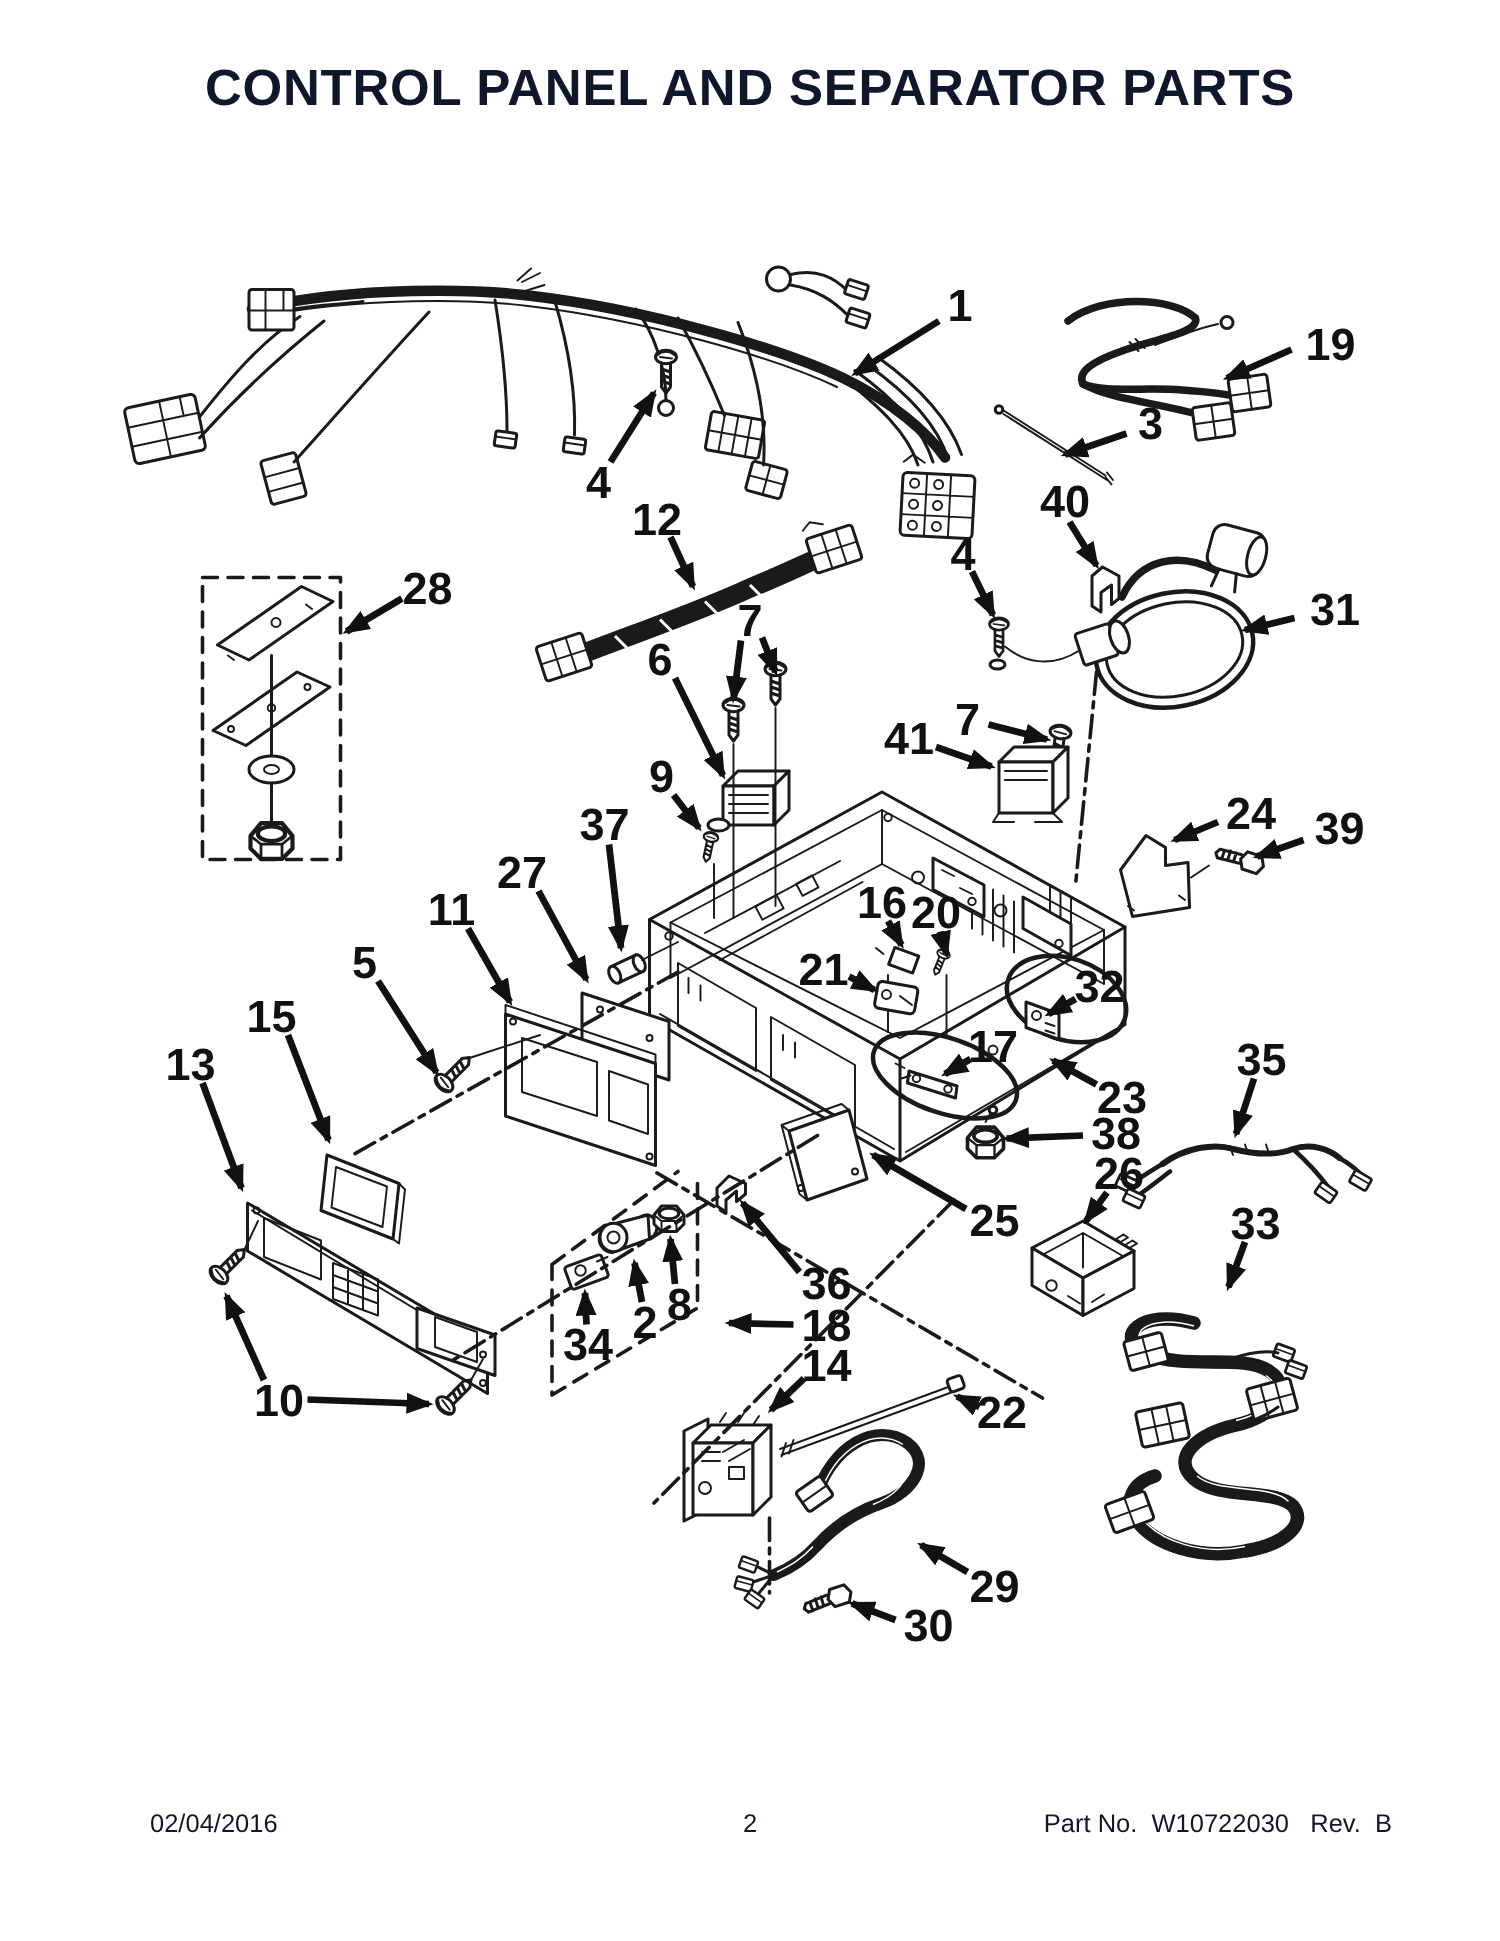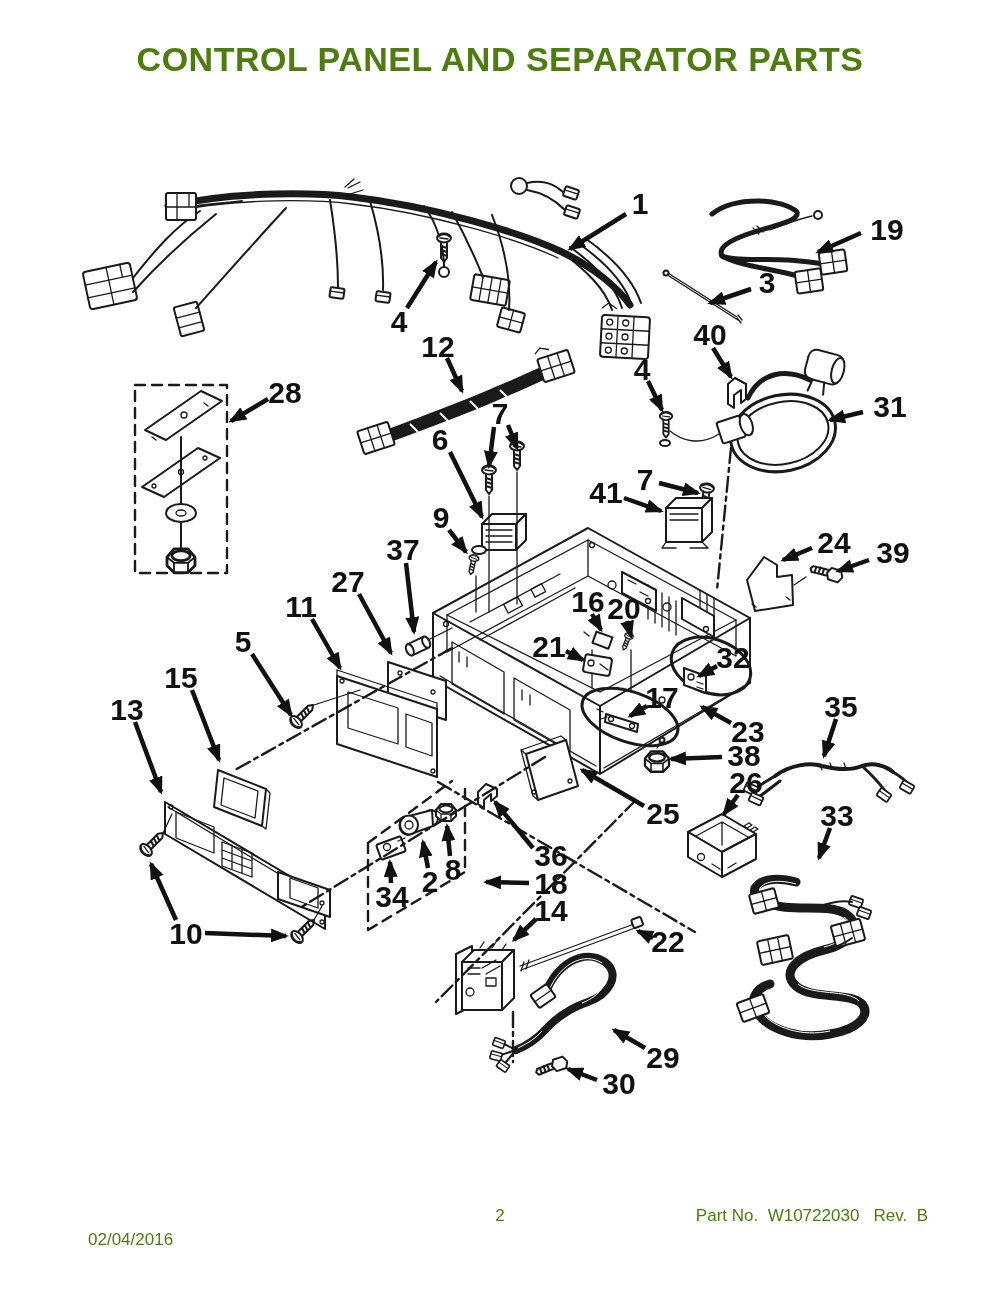--- a/index.html
+++ b/index.html
@@ -1,22 +1,22 @@
 <!DOCTYPE html>
 <html><head>
 <meta charset="utf-8">
 <style>
   html,body{margin:0;padding:0;background:#e8e8e8;}
   .page{position:relative;width:1000px;height:1294px;background:#fff;margin:0 auto;
-        font-family:"Liberation Sans",sans-serif;color:#4d7c0f;overflow:hidden;}
+        font-family:"Liberation Sans",sans-serif;color:#0f172a;overflow:hidden;}
   .title{position:absolute;top:40px;left:0;width:1000px;text-align:center;
          font-size:34px;font-weight:bold;letter-spacing:.5px;margin:0;}
   .diagram{position:absolute;top:0;left:0;}
   .footer{position:absolute;top:1206px;left:0;width:1000px;font-size:17px;}
-  .footer .date{position:absolute;left:88px;margin-top:24px;}
+  .footer .date{position:absolute;left:100px;}
   .footer .pagenum{position:absolute;left:460px;width:80px;text-align:center;}
   .footer .partinfo{position:absolute;right:72px;white-space:pre;}
   
   .ink{stroke:#1a1a1a;fill:none;stroke-width:2;stroke-linecap:round;stroke-linejoin:round;}
   .thin{stroke-width:1.3;}
   .med{stroke-width:3;}
   .wfill{fill:#fff;stroke:#1a1a1a;stroke-width:2;stroke-linejoin:round;}
   .bundle{stroke-width:7;}
   .bundle2{stroke-width:5;}
   .thick{stroke-width:9;}

